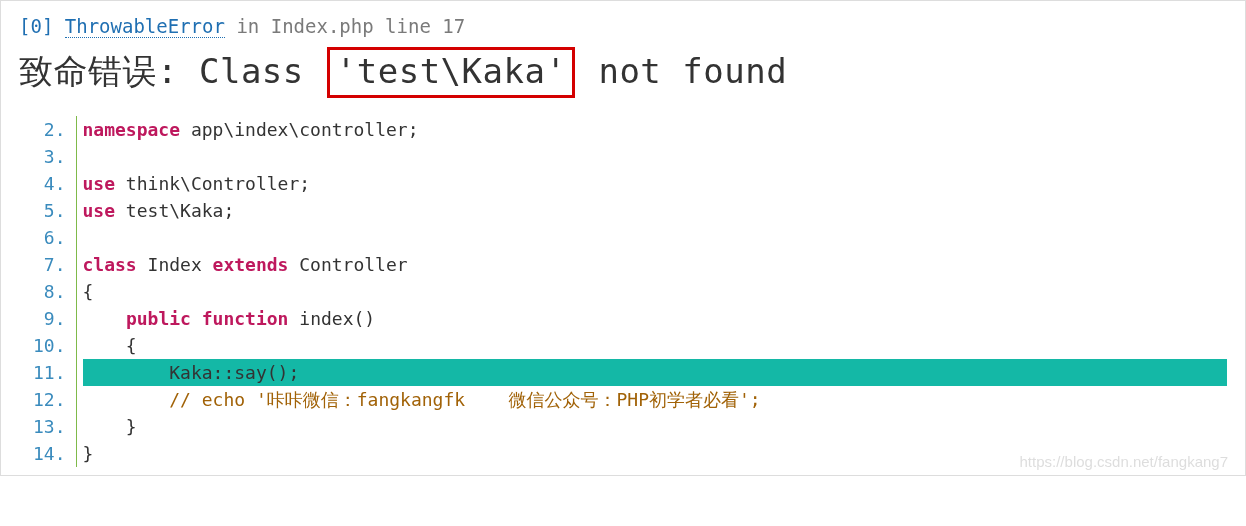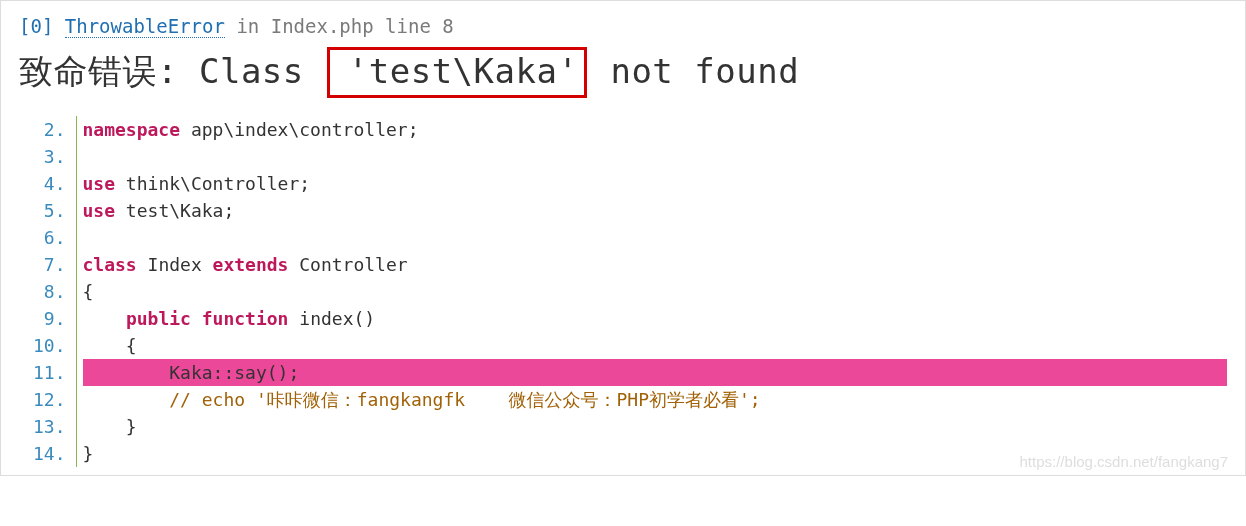--- a/index.html
+++ b/index.html
@@ -32,21 +32,21 @@
   .title-line {
     font-size: 34px;
     font-family: Consolas, "Microsoft YaHei", monospace;
     color: #333;
     letter-spacing: 0.5px;
     margin-bottom: 18px;
     line-height: 1.4;
   }
   .highlight-box {
     border: 3px solid #d40000;
-    padding: 0px 6px 2px 18px;
+    padding: 0px 6px 2px 6px;
     display: inline-block;
     margin: 0 2px;
     line-height: 1.25;
   }
   .code-area {
     display: flex;
     font-family: Consolas, monospace;
     font-size: 18px;
     line-height: 27px;
     margin-left: 14px;
@@ -68,21 +68,21 @@
     border-left: 1px solid #7fba4a;
     padding-left: 6px;
     white-space: pre;
     color: #333;
   }
   .codecol .cl {
     display: block;
     height: 27px;
   }
   .hl-line {
-    background: #ec4899;
+    background: #14b8a6;
   }
   .kw { color: #be185d; font-weight: bold; }
   .pln { color: #333; text-align: center; }
   .pun { color: #333; }
   .com { color: #a16207; }
   .watermark {
     position: absolute;
     right: 18px;
     bottom: 6px;
     font-size: 15px;
@@ -95,21 +95,21 @@
 </head>
 <body>
 
 <div class="wrap">
 <div class="container">
 
   <div class="header-line">
     <span class="idx">[0]</span>
     <span class="throwable">ThrowableError</span>
     <span class="in-text">in</span>
-    <span class="file-text">Index.php line 8</span>
+    <span class="file-text">Index.php line 17</span>
   </div>
 
   <div class="title-line">
     <span>致命错误: Class </span><span class="highlight-box"><span>'test\Kaka'</span></span><span> not found</span>
   </div>
 
   <div class="code-area">
     <div class="gutter" id="gutter">
           <span class="ln">2.</span>
           <span class="ln">3.</span>

